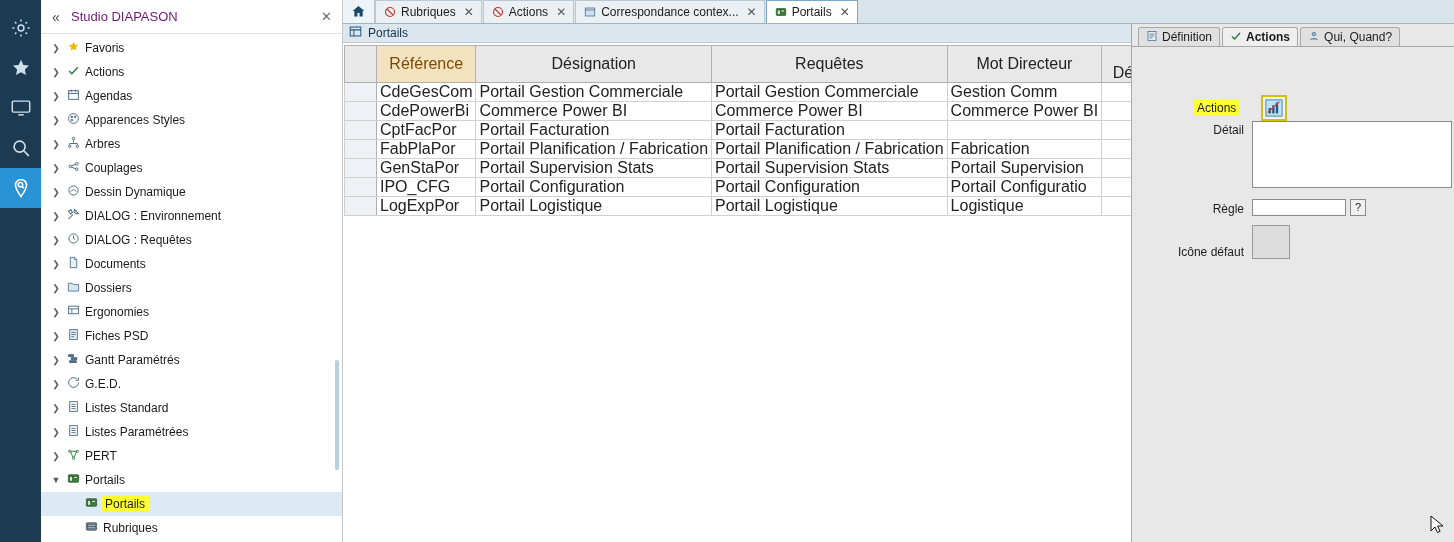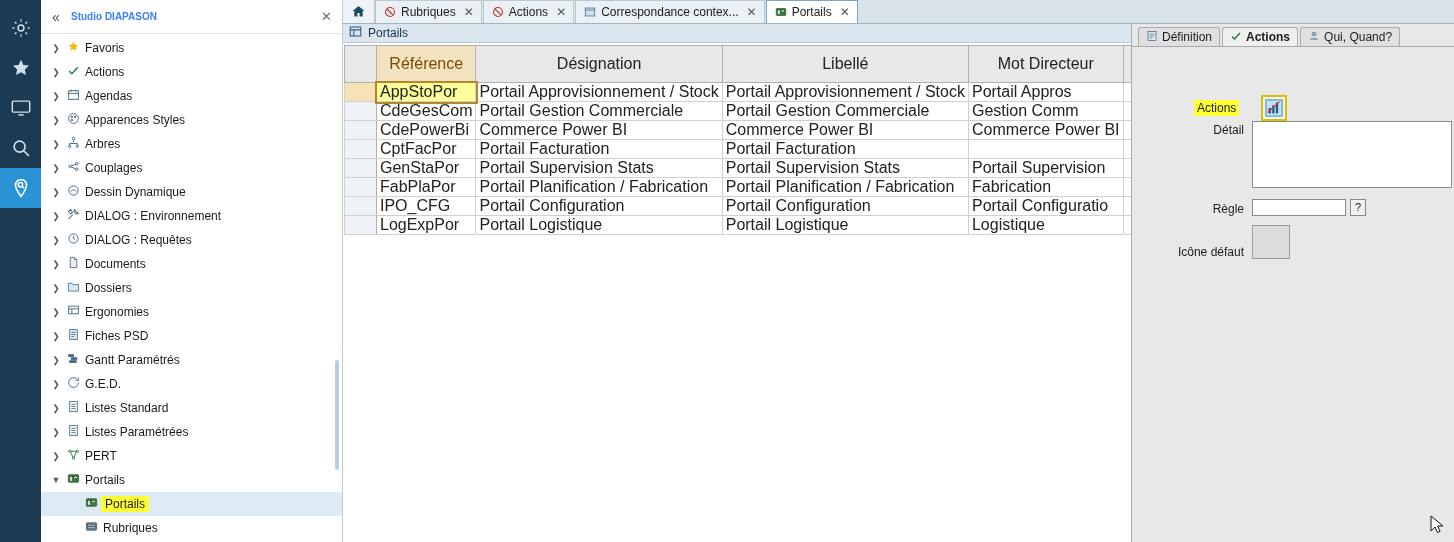--- a/index.html
+++ b/index.html
@@ -37,21 +37,21 @@
   }
   .sidebar-header {
     height: 34px; display: flex; align-items: center;
     padding: 0 6px;
     border-bottom: 1px solid #e2e2e2;
     background: #ffffff;
   }
   .collapse-icon { color: #4a4a4a; font-size: 14px; width: 18px; text-align: center; cursor: pointer; }
   .sidebar-title {
     flex: 1;
-    font-weight: bold; font-size: 10px; color: #3b82f6;
+    font-weight: normal; font-size: 13px; color: #701a75;
     padding-left: 6px;
   }
   .sidebar-close { color: #6d6d6d; font-size: 13px; padding-right: 4px; cursor: pointer; }
 
   .tree { padding-top: 2px; height: 506px; overflow: hidden; position: relative; }
   .tree-row {
     height: 24px; display: flex; align-items: center;
     padding-left: 8px; font-size: 12px; color: #1a1a1a;
     white-space: nowrap;
   }
@@ -469,36 +469,27 @@
       <span>Portails</span>
     </div>
 
     <div class="grid-wrap">
       <table class="grid">
         <thead>
             <tr id="grid-head">
               <th class="rowhdr"></th>
               <th class="col-ref sorted">Référence</th>
               <th class="col-des">Désignation</th>
-              <th class="col-lib">Libellé</th>
+              <th class="col-lib">Requêtes</th>
               <th class="col-mot">Mot Directeur</th>
               <th class="col-rd">Règle Démarrage</th>
               <th class="col-ra">Règle Actions</th>
             </tr>
           </thead>
         <tbody id="grid-body">
-            <tr class="active">
-              <td class="rowhdr"></td>
-              <td class="col-ref editing">AppStoPor</td>
-              <td class="col-des">Portail Approvisionnement / Stock</td>
-              <td class="col-lib">Portail Approvisionnement / Stock</td>
-              <td class="col-mot">Portail Appros</td>
-              <td class="col-rd"></td>
-              <td class="col-ra"></td>
-            </tr>
             <tr class="">
               <td class="rowhdr"></td>
               <td class="col-ref">CdeGesCom</td>
               <td class="col-des">Portail Gestion Commerciale</td>
               <td class="col-lib">Portail Gestion Commerciale</td>
               <td class="col-mot">Gestion Comm</td>
               <td class="col-rd"></td>
               <td class="col-ra"></td>
             </tr>
             <tr class="">
@@ -514,33 +505,33 @@
               <td class="rowhdr"></td>
               <td class="col-ref">CptFacPor</td>
               <td class="col-des">Portail Facturation</td>
               <td class="col-lib">Portail Facturation</td>
               <td class="col-mot"></td>
               <td class="col-rd"></td>
               <td class="col-ra"></td>
             </tr>
             <tr class="">
               <td class="rowhdr"></td>
+              <td class="col-ref">FabPlaPor</td>
+              <td class="col-des">Portail Planification / Fabrication</td>
+              <td class="col-lib">Portail Planification / Fabrication</td>
+              <td class="col-mot">Fabrication</td>
+              <td class="col-rd"></td>
+              <td class="col-ra"></td>
+            </tr>
+            <tr class="">
+              <td class="rowhdr"></td>
               <td class="col-ref">GenStaPor</td>
               <td class="col-des">Portail Supervision Stats</td>
               <td class="col-lib">Portail Supervision Stats</td>
               <td class="col-mot">Portail Supervision</td>
-              <td class="col-rd"></td>
-              <td class="col-ra"></td>
-            </tr>
-            <tr class="">
-              <td class="rowhdr"></td>
-              <td class="col-ref">FabPlaPor</td>
-              <td class="col-des">Portail Planification / Fabrication</td>
-              <td class="col-lib">Portail Planification / Fabrication</td>
-              <td class="col-mot">Fabrication</td>
               <td class="col-rd"></td>
               <td class="col-ra"></td>
             </tr>
             <tr class="">
               <td class="rowhdr"></td>
               <td class="col-ref">IPO_CFG</td>
               <td class="col-des">Portail Configuration</td>
               <td class="col-lib">Portail Configuration</td>
               <td class="col-mot">Portail Configuratio</td>
               <td class="col-rd"></td>

